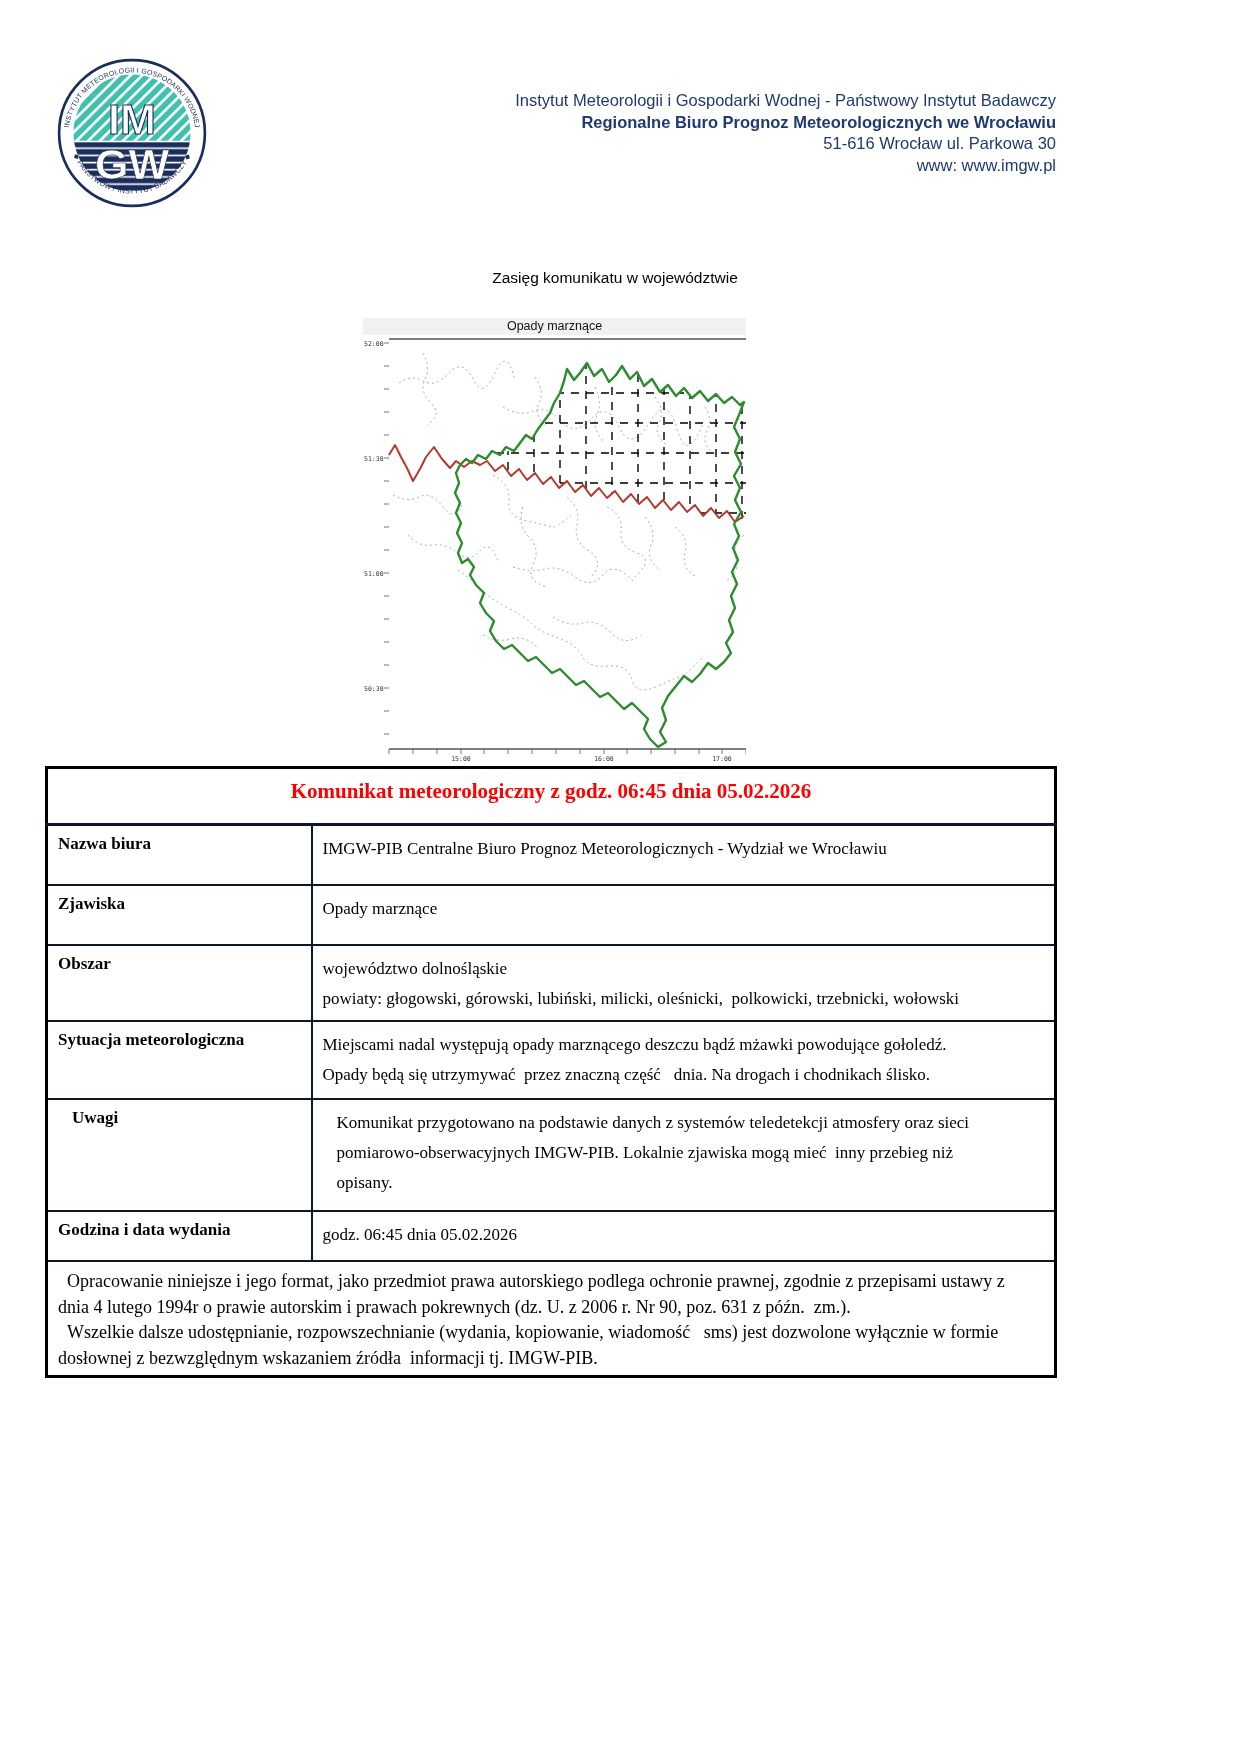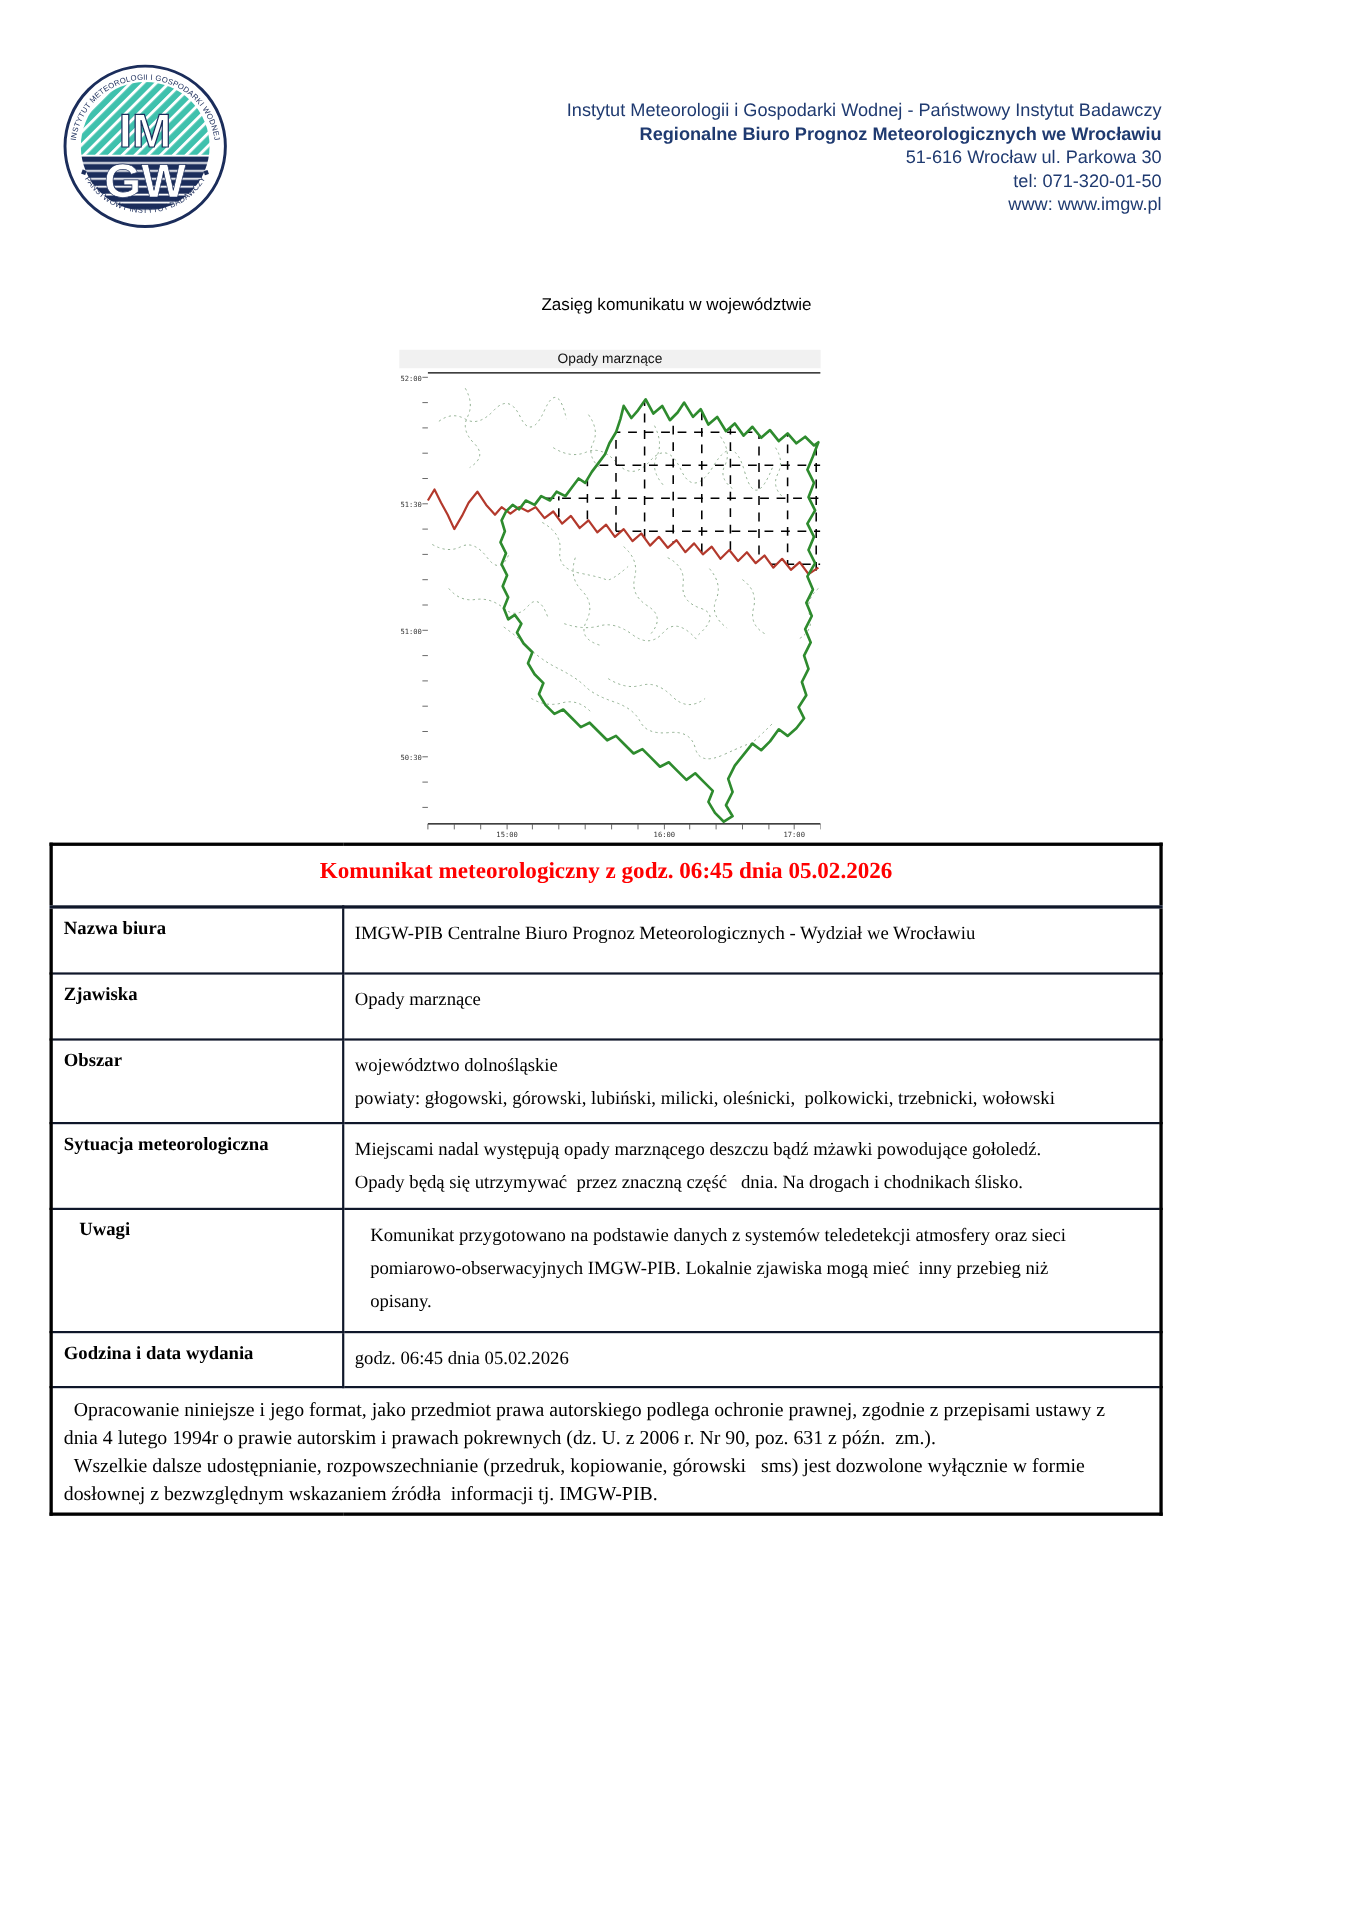--- a/index.html
+++ b/index.html
@@ -69,21 +69,20 @@
     </text>
     <text font-family="Liberation Sans, sans-serif" font-size="7" letter-spacing="0.2" fill="#1b2d5b">
       <textPath href="#arcBot" startOffset="50%" text-anchor="middle">◆ PAŃSTWOWY INSTYTUT BADAWCZY ◆</textPath>
     </text>
   </svg>
 
   <div class="hdr">
     <div>Instytut Meteorologii i Gospodarki Wodnej - Państwowy Instytut Badawczy</div>
     <div class="b">Regionalne Biuro Prognoz Meteorologicznych we Wrocławiu</div>
     <div>51-616 Wrocław ul. Parkowa 30</div>
-    <div>tel: 071-320-01-50</div>
     <div>www: www.imgw.pl</div>
   </div>
 
   <div class="sec-title">Zasięg komunikatu w województwie</div>
 
   <div class="map-wrap">
     <div class="map-titlebar">Opady marznące</div>
     <svg class="map-svg" width="383" height="428" viewBox="0 0 383 428">
       <defs>
         <clipPath id="alertClip">
@@ -166,20 +165,20 @@
 opisany.</td>
     </tr>
     <tr class="r6">
       <td class="lbl">Godzina i data wydania</td>
       <td class="cell-val pre">godz. 06:45 dnia 05.02.2026</td>
     </tr>
     <tr>
       <td class="copyright" colspan="2">
         <div class="pre">  Opracowanie niniejsze i jego format, jako przedmiot prawa autorskiego podlega ochronie prawnej, zgodnie z przepisami ustawy z
 dnia 4 lutego 1994r o prawie autorskim i prawach pokrewnych (dz. U. z 2006 r. Nr 90, poz. 631 z późn.  zm.).</div>
-        <div class="pre">  Wszelkie dalsze udostępnianie, rozpowszechnianie (przedruk, kopiowanie, górowski   sms) jest dozwolone wyłącznie w formie
+        <div class="pre">  Wszelkie dalsze udostępnianie, rozpowszechnianie (wydania, kopiowanie, wiadomość   sms) jest dozwolone wyłącznie w formie
 dosłownej z bezwzględnym wskazaniem źródła  informacji tj. IMGW-PIB.</div>
       </td>
     </tr>
   </tbody>
     </table>
 
 </div>
 
 </body></html>

